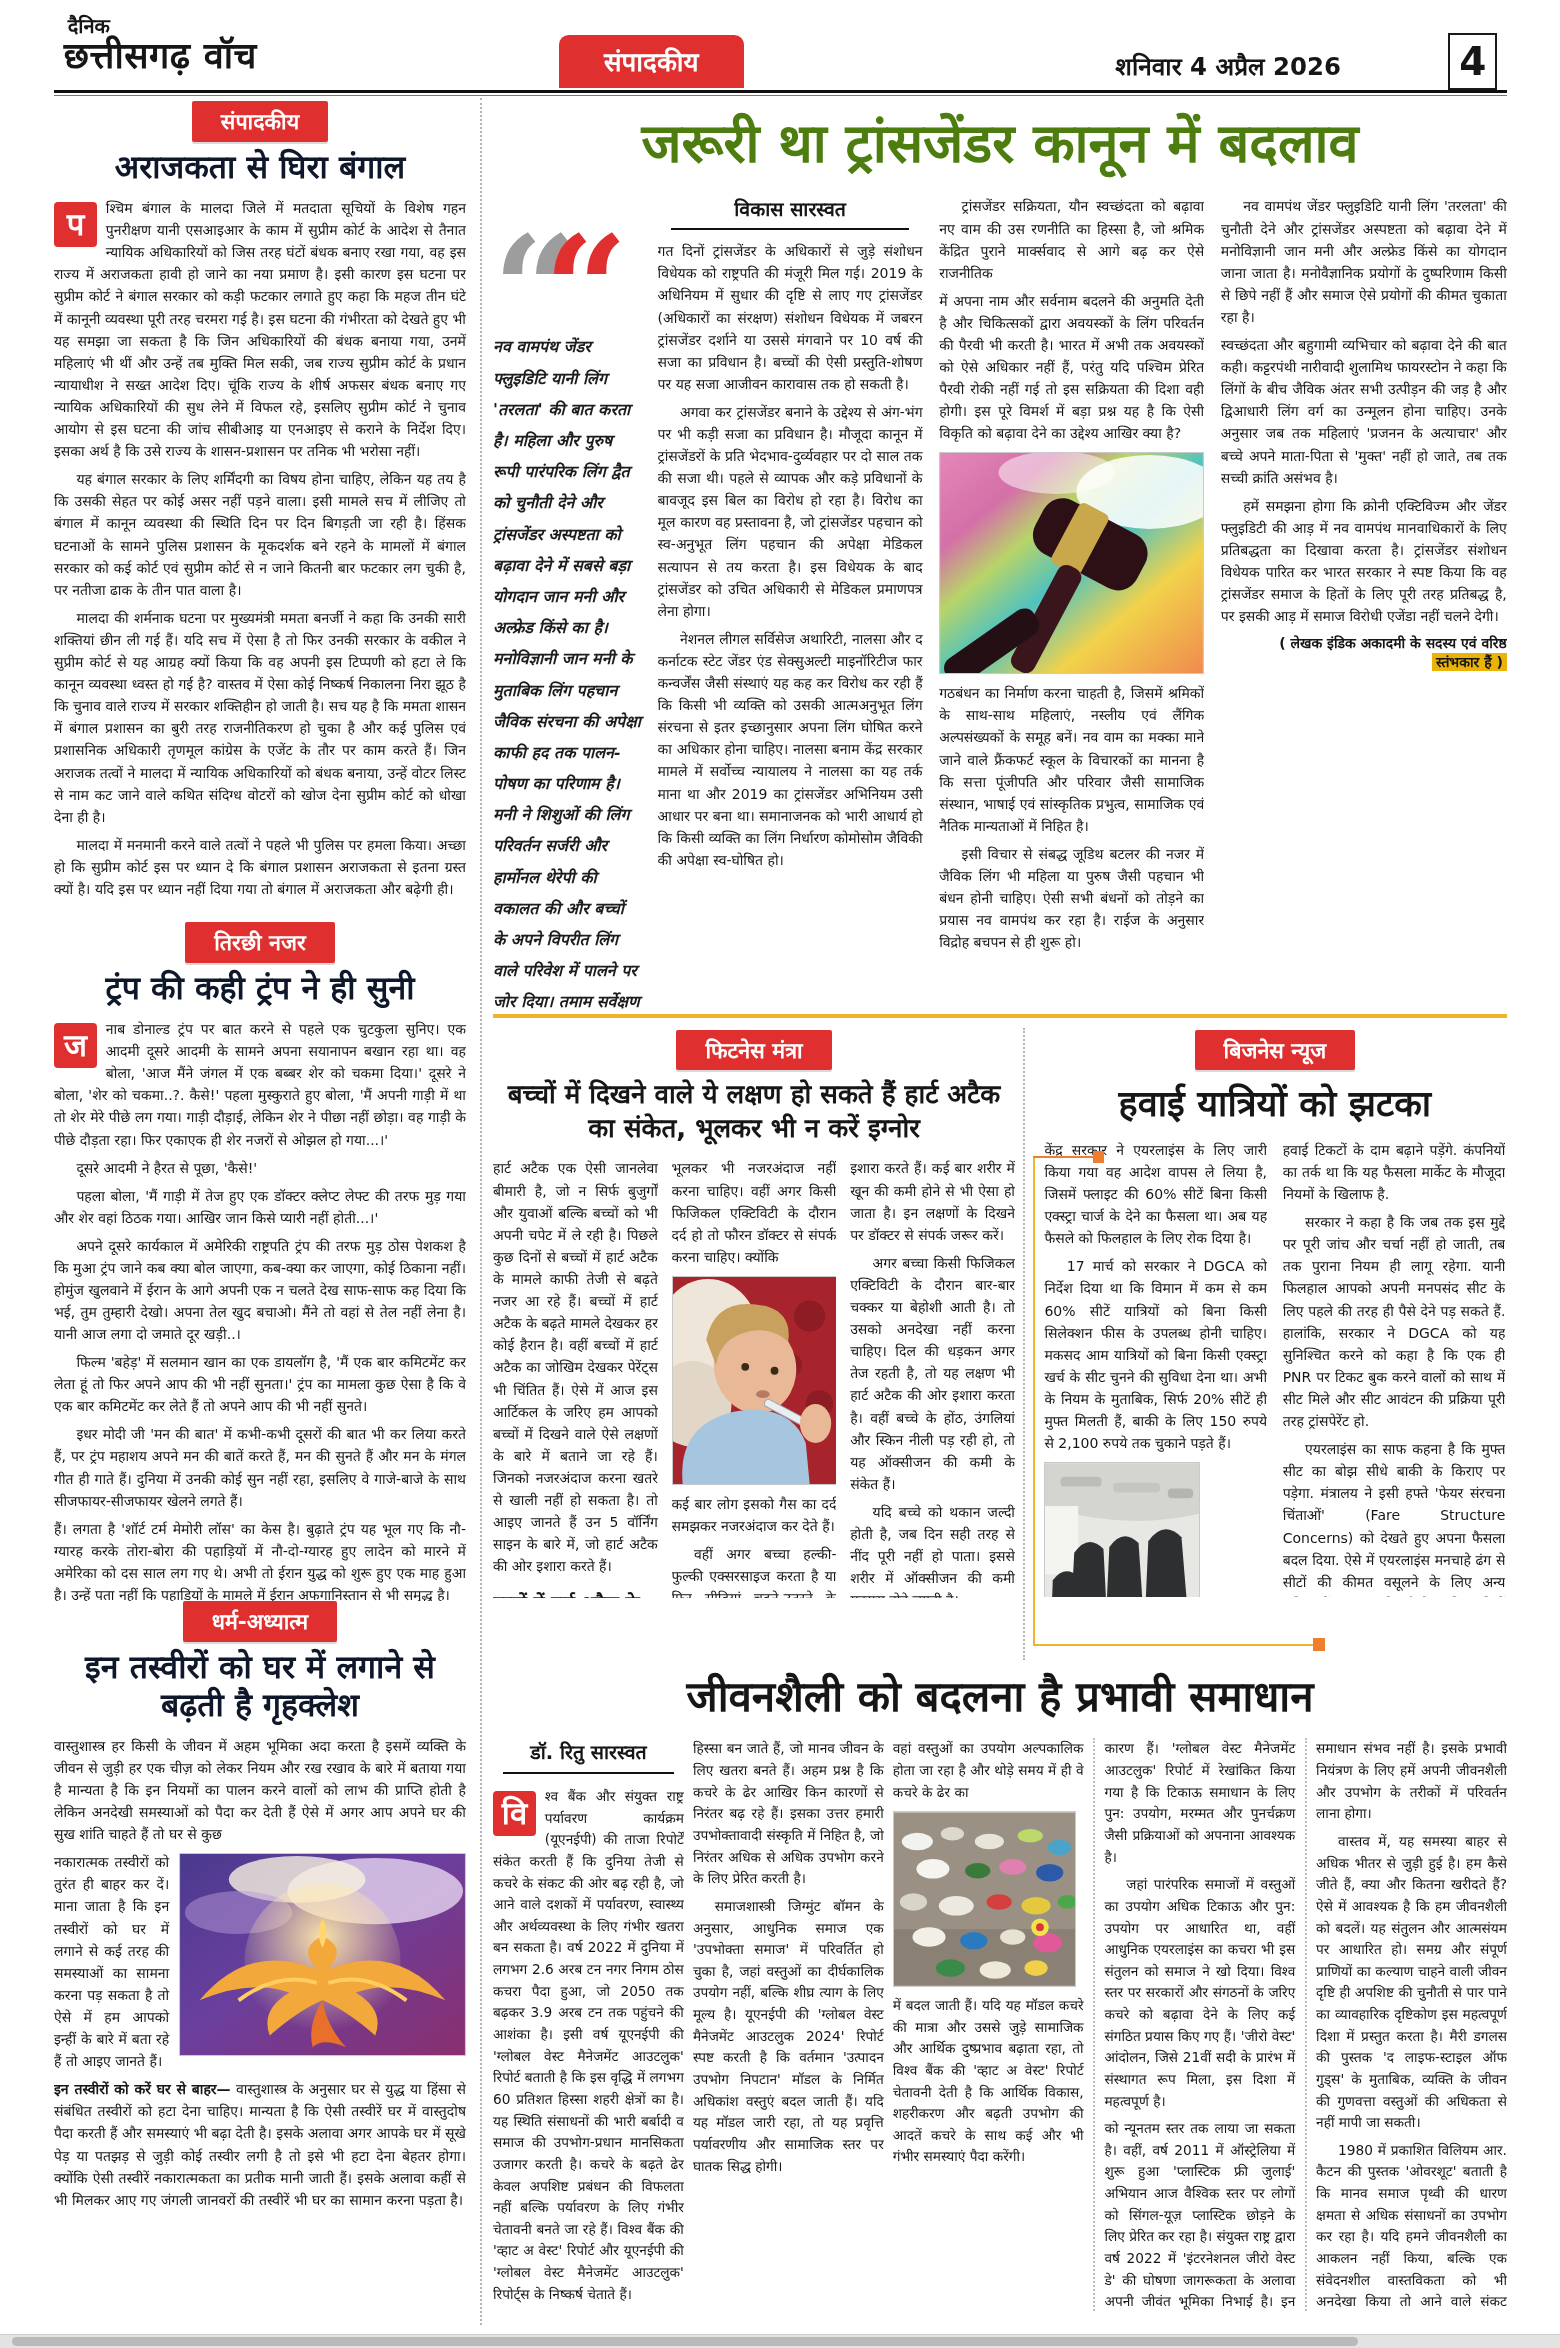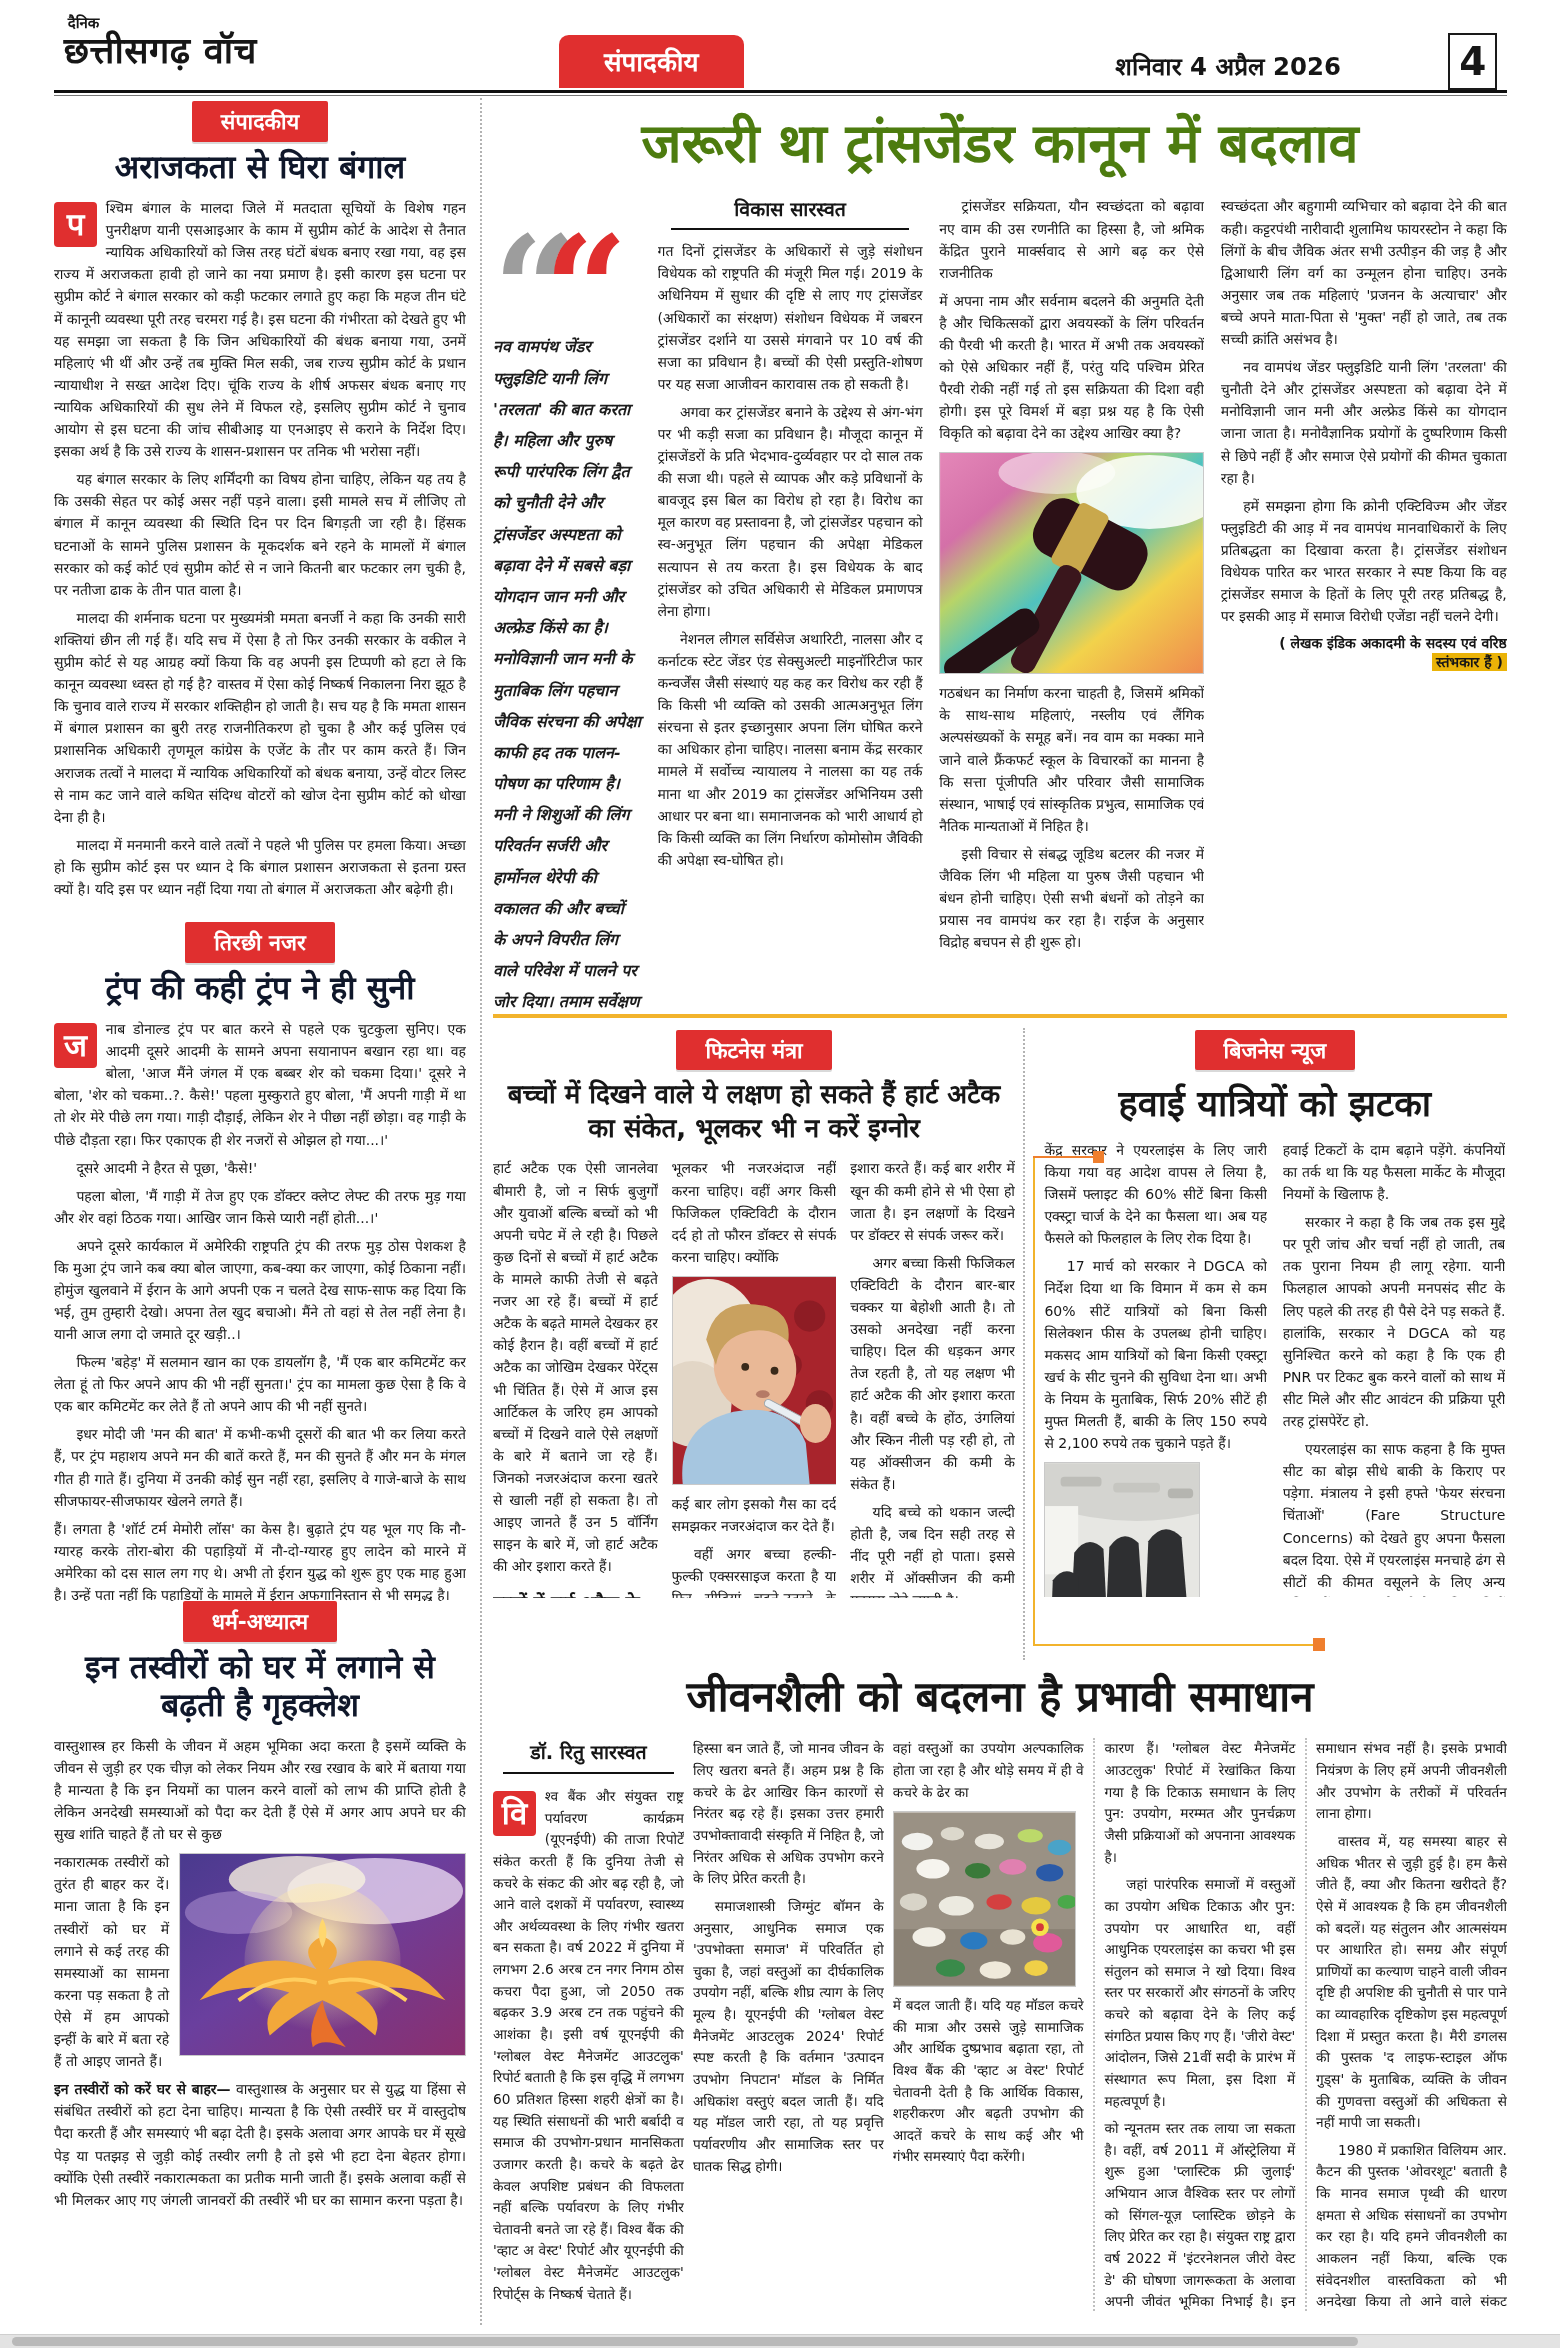--- a/index.html
+++ b/index.html
@@ -1,21 +1,21 @@
 <!DOCTYPE html>
 <html><head>
 <meta charset="utf-8">
 <style>
   html,body{margin:0;padding:0;background:#e8e8e8;}
   .page{position:relative;width:1560px;height:2348px;background:#ffffff;margin:0 auto;
         font-family:"DejaVu Sans","Liberation Sans",sans-serif;color:#161616;overflow:hidden;}
   
   .header{position:absolute;left:54px;top:9.8px;width:1453px;height:78px;}
   .masthead{position:absolute;left:9.8px;top:5.9px;line-height:1;}
-  .masthead .pre{font-size:15px;font-weight:bold;display:block;margin-left:3.9px;}
+  .masthead .pre{font-size:20px;font-weight:bold;display:block;margin-left:3.9px;}
   .masthead .ttl{font-size:36px;font-weight:800;letter-spacing:0.5px;display:block;margin-top:2px;}
   .edition-tab{position:absolute;left:505px;top:25px;background:#e02f2f;color:#fff;font-weight:800;
         font-size:26px;padding:7.8px 45px 9.8px;border-radius:9.8px 9.8px 0 0;}
   .page-date{position:absolute;right:166px;top:39px;font-size:24.4px;font-weight:bold;}
   .page-num{position:absolute;right:9.8px;top:23.4px;width:45px;height:53px;border:2px solid #1a1a1a;
         font-size:39px;font-weight:800;display:flex;align-items:center;justify-content:center;}
   .header-rule{position:absolute;left:54px;top:90px;width:1453px;border-top:3.9px solid #0f0f0f;}
   .header-rule:after{content:"";display:block;margin-top:2px;border-top:1px solid #777;}
   
   .tag{display:table;margin:0 auto 7.8px;background:#e02f2f;color:#fff;font-weight:800;font-size:21.5px;
@@ -199,22 +199,22 @@
             </g>
             <g transform="rotate(55 60 200)">
               <rect x="40" y="150" width="30" height="110" rx="12" fill="#241014"></rect>
             </g>
           </svg>
         </figure>
         <p class="p">गठबंधन का निर्माण करना चाहती है, जिसमें श्रमिकों के साथ-साथ महिलाएं, नस्लीय एवं लैंगिक अल्पसंख्यकों के समूह बनें। नव वाम का मक्का माने जाने वाले फ्रैंकफर्ट स्कूल के विचारकों का मानना है कि सत्ता पूंजीपति और परिवार जैसी सामाजिक संस्थान, भाषाई एवं सांस्कृतिक प्रभुत्व, सामाजिक एवं नैतिक मान्यताओं में निहित है।</p>
         <p class="p ind">इसी विचार से संबद्ध जूडिथ बटलर की नजर में जैविक लिंग भी महिला या पुरुष जैसी पहचान भी बंधन होनी चाहिए। ऐसी सभी बंधनों को तोड़ने का प्रयास नव वामपंथ कर रहा है। राईज के अनुसार विद्रोह बचपन से ही शुरू हो।</p>
       </div>
       <div class="colC">
+        <p class="p ind">नव वामपंथ जेंडर फ्लुइडिटि यानी लिंग 'तरलता' की चुनौती देने और ट्रांसजेंडर अस्पष्टता को बढ़ावा देने में मनोविज्ञानी जान मनी और अल्फ्रेड किंसे का योगदान जाना जाता है। मनोवैज्ञानिक प्रयोगों के दुष्परिणाम किसी से छिपे नहीं हैं और समाज ऐसे प्रयोगों की कीमत चुकाता रहा है।</p>
         <p class="p">स्वच्छंदता और बहुगामी व्यभिचार को बढ़ावा देने की बात कही। कट्टरपंथी नारीवादी शुलामिथ फायरस्टोन ने कहा कि लिंगों के बीच जैविक अंतर सभी उत्पीड़न की जड़ है और द्विआधारी लिंग वर्ग का उन्मूलन होना चाहिए। उनके अनुसार जब तक महिलाएं 'प्रजनन के अत्याचार' और बच्चे अपने माता-पिता से 'मुक्त' नहीं हो जाते, तब तक सच्ची क्रांति असंभव है।</p>
-        <p class="p ind">नव वामपंथ जेंडर फ्लुइडिटि यानी लिंग 'तरलता' की चुनौती देने और ट्रांसजेंडर अस्पष्टता को बढ़ावा देने में मनोविज्ञानी जान मनी और अल्फ्रेड किंसे का योगदान जाना जाता है। मनोवैज्ञानिक प्रयोगों के दुष्परिणाम किसी से छिपे नहीं हैं और समाज ऐसे प्रयोगों की कीमत चुकाता रहा है।</p>
         <p class="p ind">हमें समझना होगा कि क्रोनी एक्टिविज्म और जेंडर फ्लुइडिटी की आड़ में नव वामपंथ मानवाधिकारों के लिए प्रतिबद्धता का दिखावा करता है। ट्रांसजेंडर संशोधन विधेयक पारित कर भारत सरकार ने स्पष्ट किया कि वह ट्रांसजेंडर समाज के हितों के लिए पूरी तरह प्रतिबद्ध है, पर इसकी आड़ में समाज विरोधी एजेंडा नहीं चलने देगी।</p>
         <div class="credit">
           <span>( लेखक इंडिक अकादमी के सदस्य एवं वरिष्ठ</span><br>
           <span class="hl">स्तंभकार हैं )</span>
         </div>
       </div>
     </div>
   </div>
 
   <div class="band">

